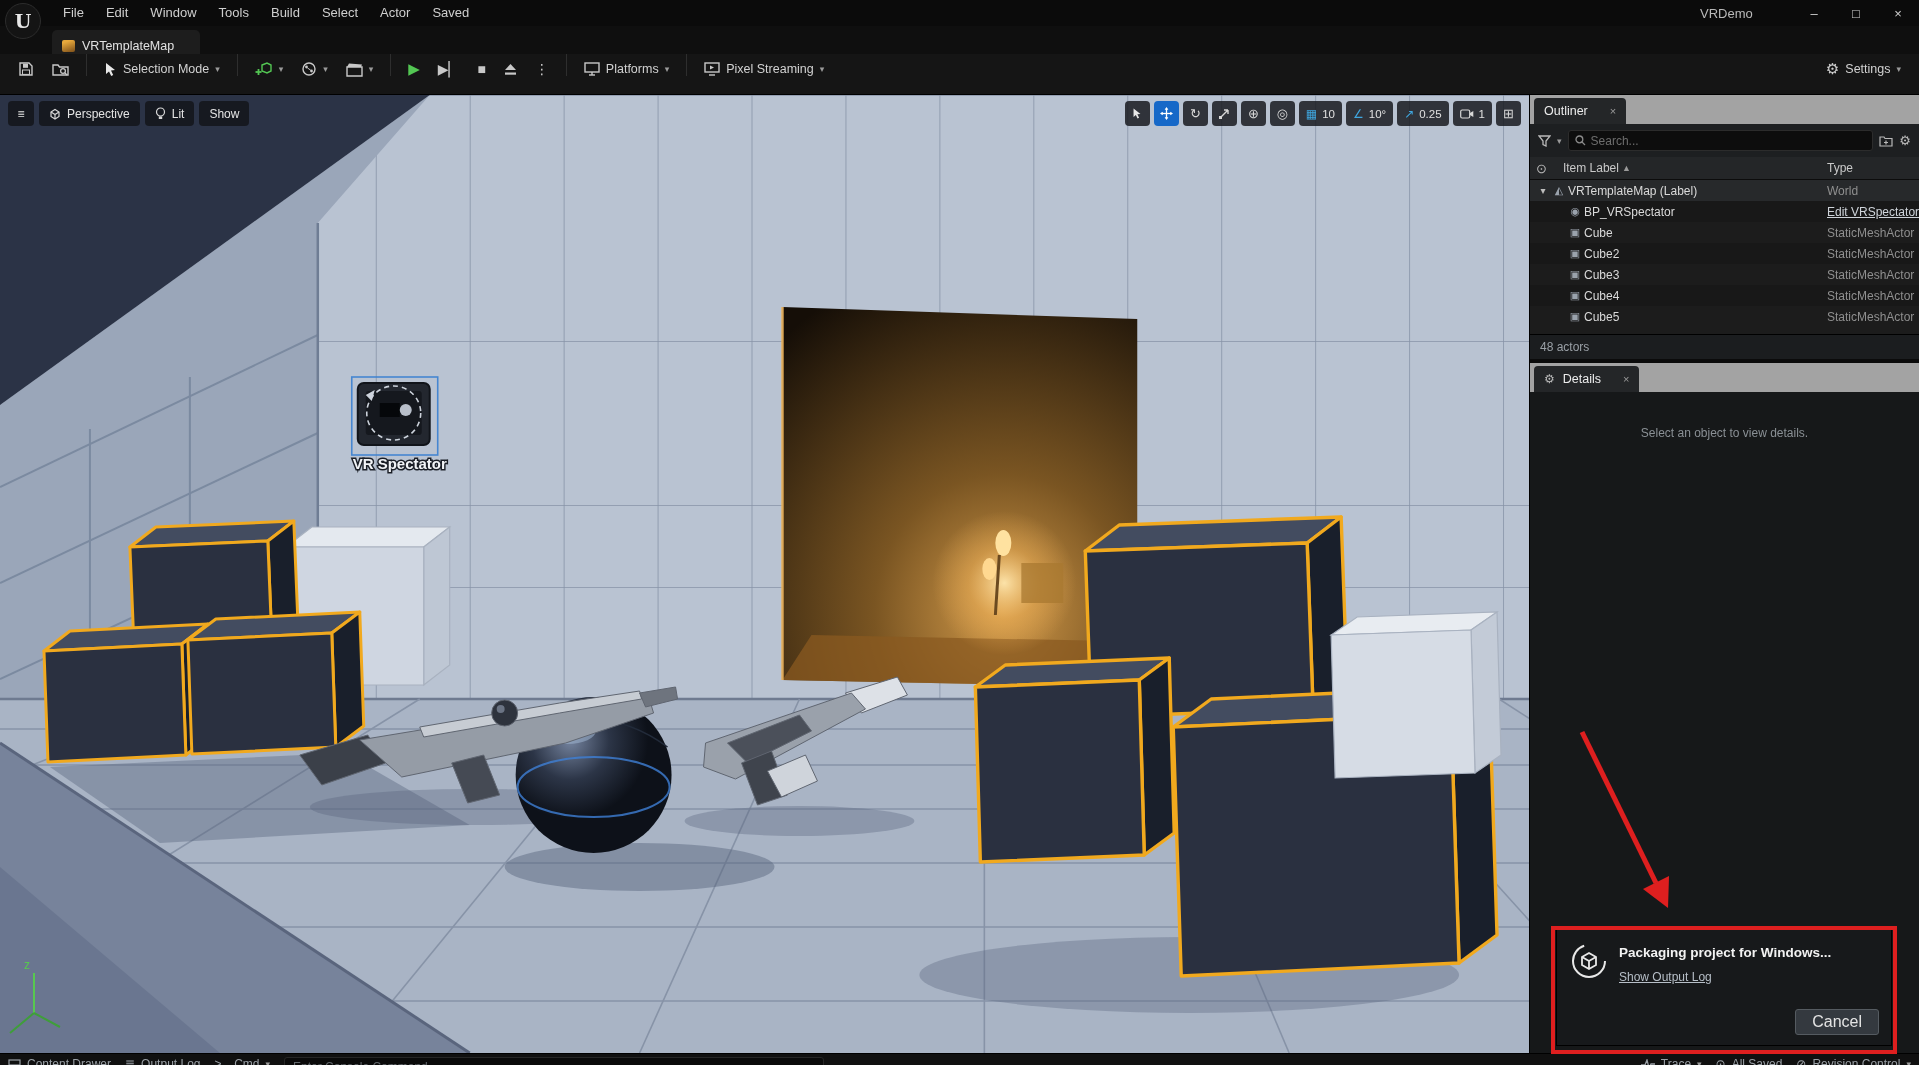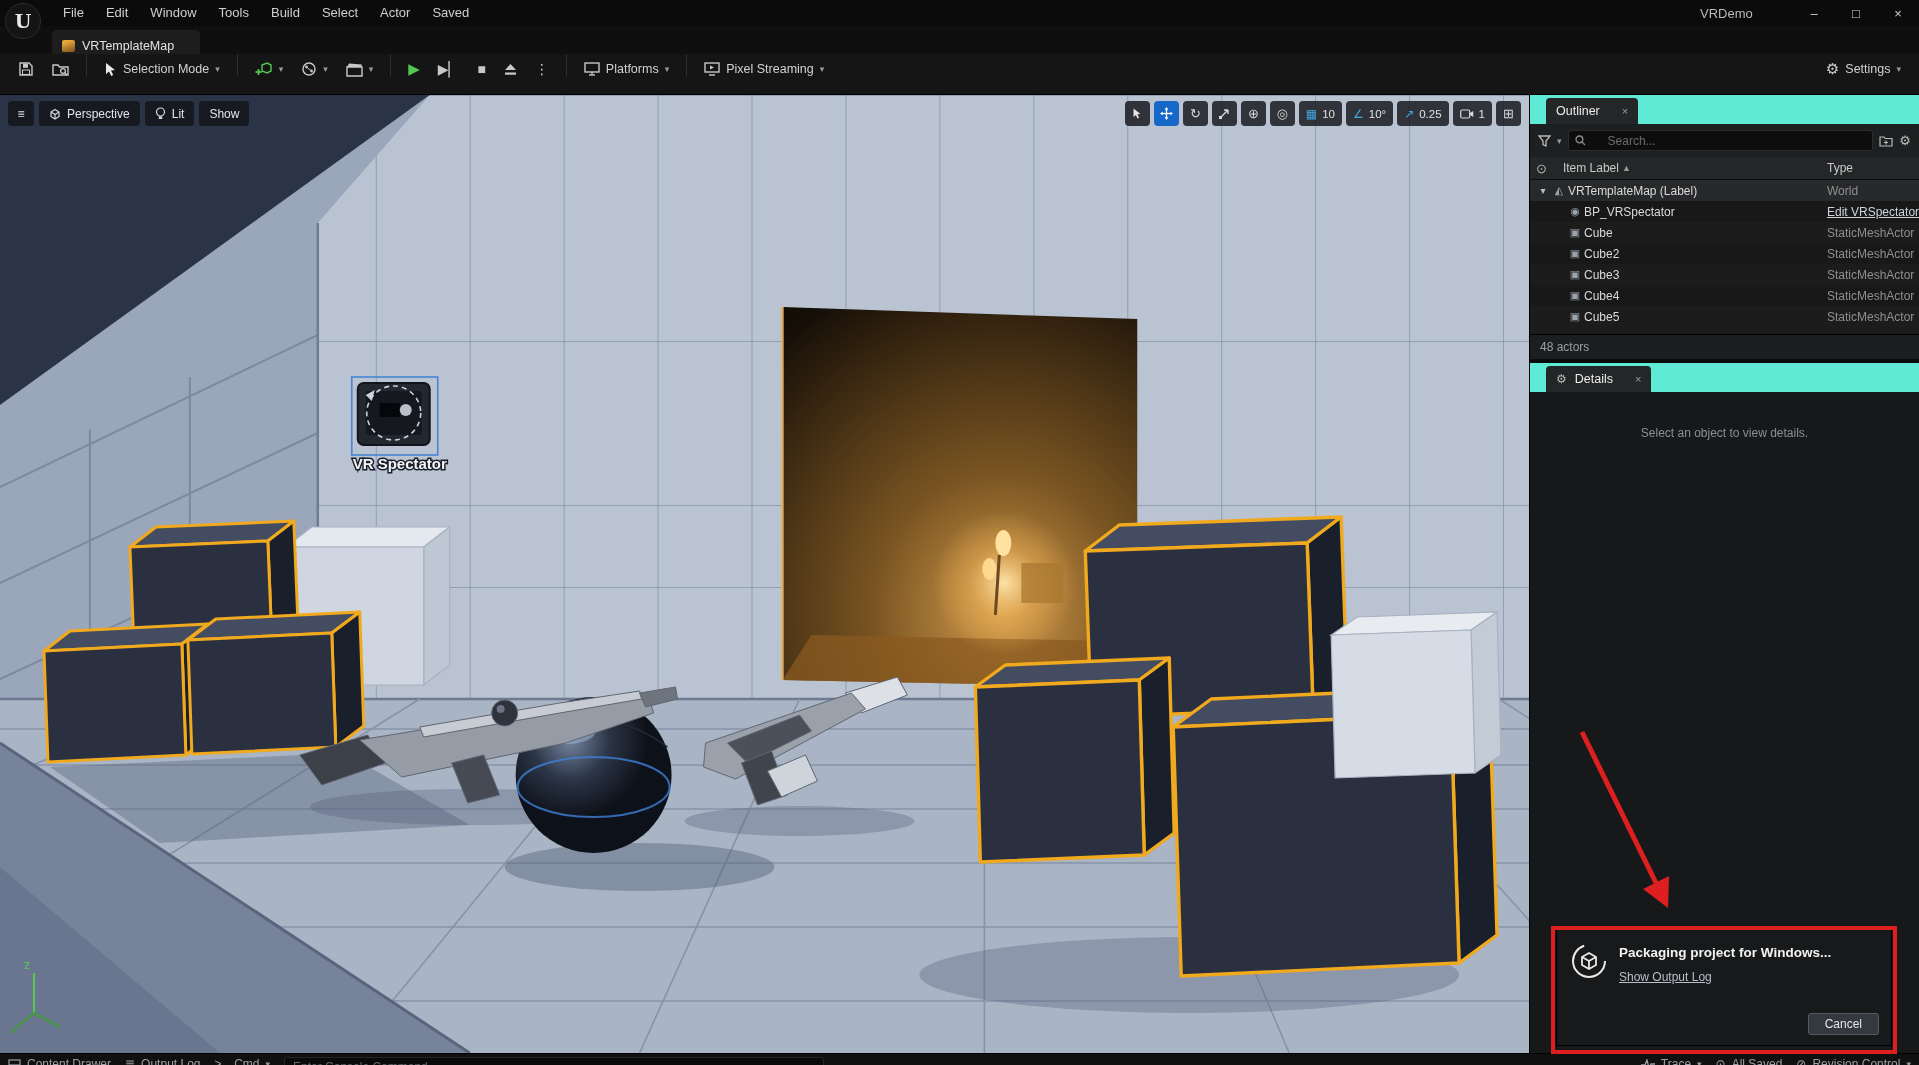--- a/index.html
+++ b/index.html
@@ -40,26 +40,26 @@
   .vp-pill { background:rgba(18,20,24,.82); color:#e4e4e4; height:25px; display:flex; align-items:center; gap:6px; padding:0 10px; border-radius:4px; font-size:12px; }
   .vp-round { width:26px; justify-content:center; padding:0; border-radius:4px; }
   .vp-right { margin-left:auto; display:flex; align-items:center; gap:4px; }
   .vp-ic { background:rgba(18,20,24,.82); width:25px; height:25px; border-radius:4px; display:flex; align-items:center; justify-content:center; color:#d8d8d8; font-size:13px; }
   .vp-ic.active { background:#1668c8; color:#fff; }
   .vp-chip { background:rgba(18,20,24,.82); height:25px; border-radius:4px; display:flex; align-items:center; gap:5px; padding:0 7px; color:#e0e0e0; font-size:11.5px; }
   .vp-chip .ci { color:#3fa7e0; font-size:12px; }
 
   
   .rpanel { width:390px; background:#141414; border-left:1px solid #000; display:flex; flex-direction:column; }
-  .ptab-row { height:29px; background:#5eead4; display:flex; align-items:flex-end; padding-left:16px; }
+  .ptab-row { height:29px; background:#a3a3a3; display:flex; align-items:flex-end; padding-left:4px; }
   .ptab { background:#242628; height:26px; display:flex; align-items:center; gap:8px; padding:0 10px; border-radius:4px 4px 0 0; color:#ececec; font-size:12.5px; }
   .ptab .x { color:#9a9a9a; font-size:11px; margin-left:14px; }
   .ptab .picon { font-size:12px; color:#b9b9b9; }
   .out-toolbar { height:33px; background:#1d1f21; display:flex; align-items:center; gap:6px; padding:0 8px; }
-  .search-box { flex:1; height:21px; background:#0d0d0d; border:1px solid #2c2c2c; border-radius:3px; display:flex; align-items:center; gap:22px; padding:0 6px; }
+  .search-box { flex:1; height:21px; background:#0d0d0d; border:1px solid #2c2c2c; border-radius:3px; display:flex; align-items:center; gap:5px; padding:0 6px; }
   .search-box input { flex:1; background:transparent; border:0; outline:0; color:#d8d8d8; font-size:12px; font-family:"Liberation Sans",sans-serif; }
   .search-box input::placeholder { color:#6d6d6d; }
   .mini-ic { color:#b9b9b9; font-size:13px; display:flex; align-items:center; }
   .col-head { height:23px; background:#242628; display:flex; align-items:center; font-size:12px; color:#c9c9c9; padding-left:6px; border-bottom:1px solid #0c0c0c; }
   .col-label { flex:1; display:flex; gap:3px; align-items:center; padding-left:16px; }
   .col-type { width:92px; flex:none; overflow:hidden; white-space:nowrap; }
   .rows { background:#181818; }
   .row { height:21px; display:flex; align-items:center; font-size:12px; color:#dadada; padding-left:6px; }
   .row:nth-child(odd) { background:#1c1c1c; }
   .row.sel { background:#27292b; }
@@ -79,21 +79,21 @@
   .sb-item { display:flex; align-items:center; gap:6px; white-space:nowrap; }
   .console { width:540px; height:20px; background:#0a0a0a; border:1px solid #262626; border-radius:3px; color:#d0d0d0; padding:0 8px; font-size:12px; font-family:"Liberation Sans",sans-serif; outline:none; }
   .console::placeholder { color:#62676c; }
   .sb-right { margin-left:auto; display:flex; gap:14px; align-items:center; }
 
   
   .red-rect { position:absolute; left:1551px; top:926px; width:346px; height:128px; border:4px solid #de1f1f; z-index:55; pointer-events:none; }
   .toast { position:absolute; left:1556px; top:928px; width:336px; height:118px; background:#17191b; border:1px solid #000; z-index:54; padding:12px 12px 10px 12px; display:flex; gap:10px; }
   .toast-title { font-size:13.5px; font-weight:bold; color:#f2f2f2; margin-top:4px; }
   .toast-link { font-size:12px; color:#b7bfc8; text-decoration:underline; margin-top:10px; display:inline-block;text-align:right; }
-  .toast-cancel { position:absolute; right:12px; bottom:10px; background:#34393f; border:1px solid #555b61; border-radius:3px; color:#e4e4e4; font-size:12px; padding:3px 16px; }
+  .toast-cancel { position:absolute; right:12px; bottom:10px; background:#34393f; border:1px solid #555b61; border-radius:3px; color:#e4e4e4; font-size:16px; padding:3px 16px; }
   .anno { position:absolute; inset:0; z-index:60; pointer-events:none; }
 </style>
 </head>
 <body>
 
 <div id="app">
 
   <div class="menubar">
     <div class="logo">
         <span>U</span>

